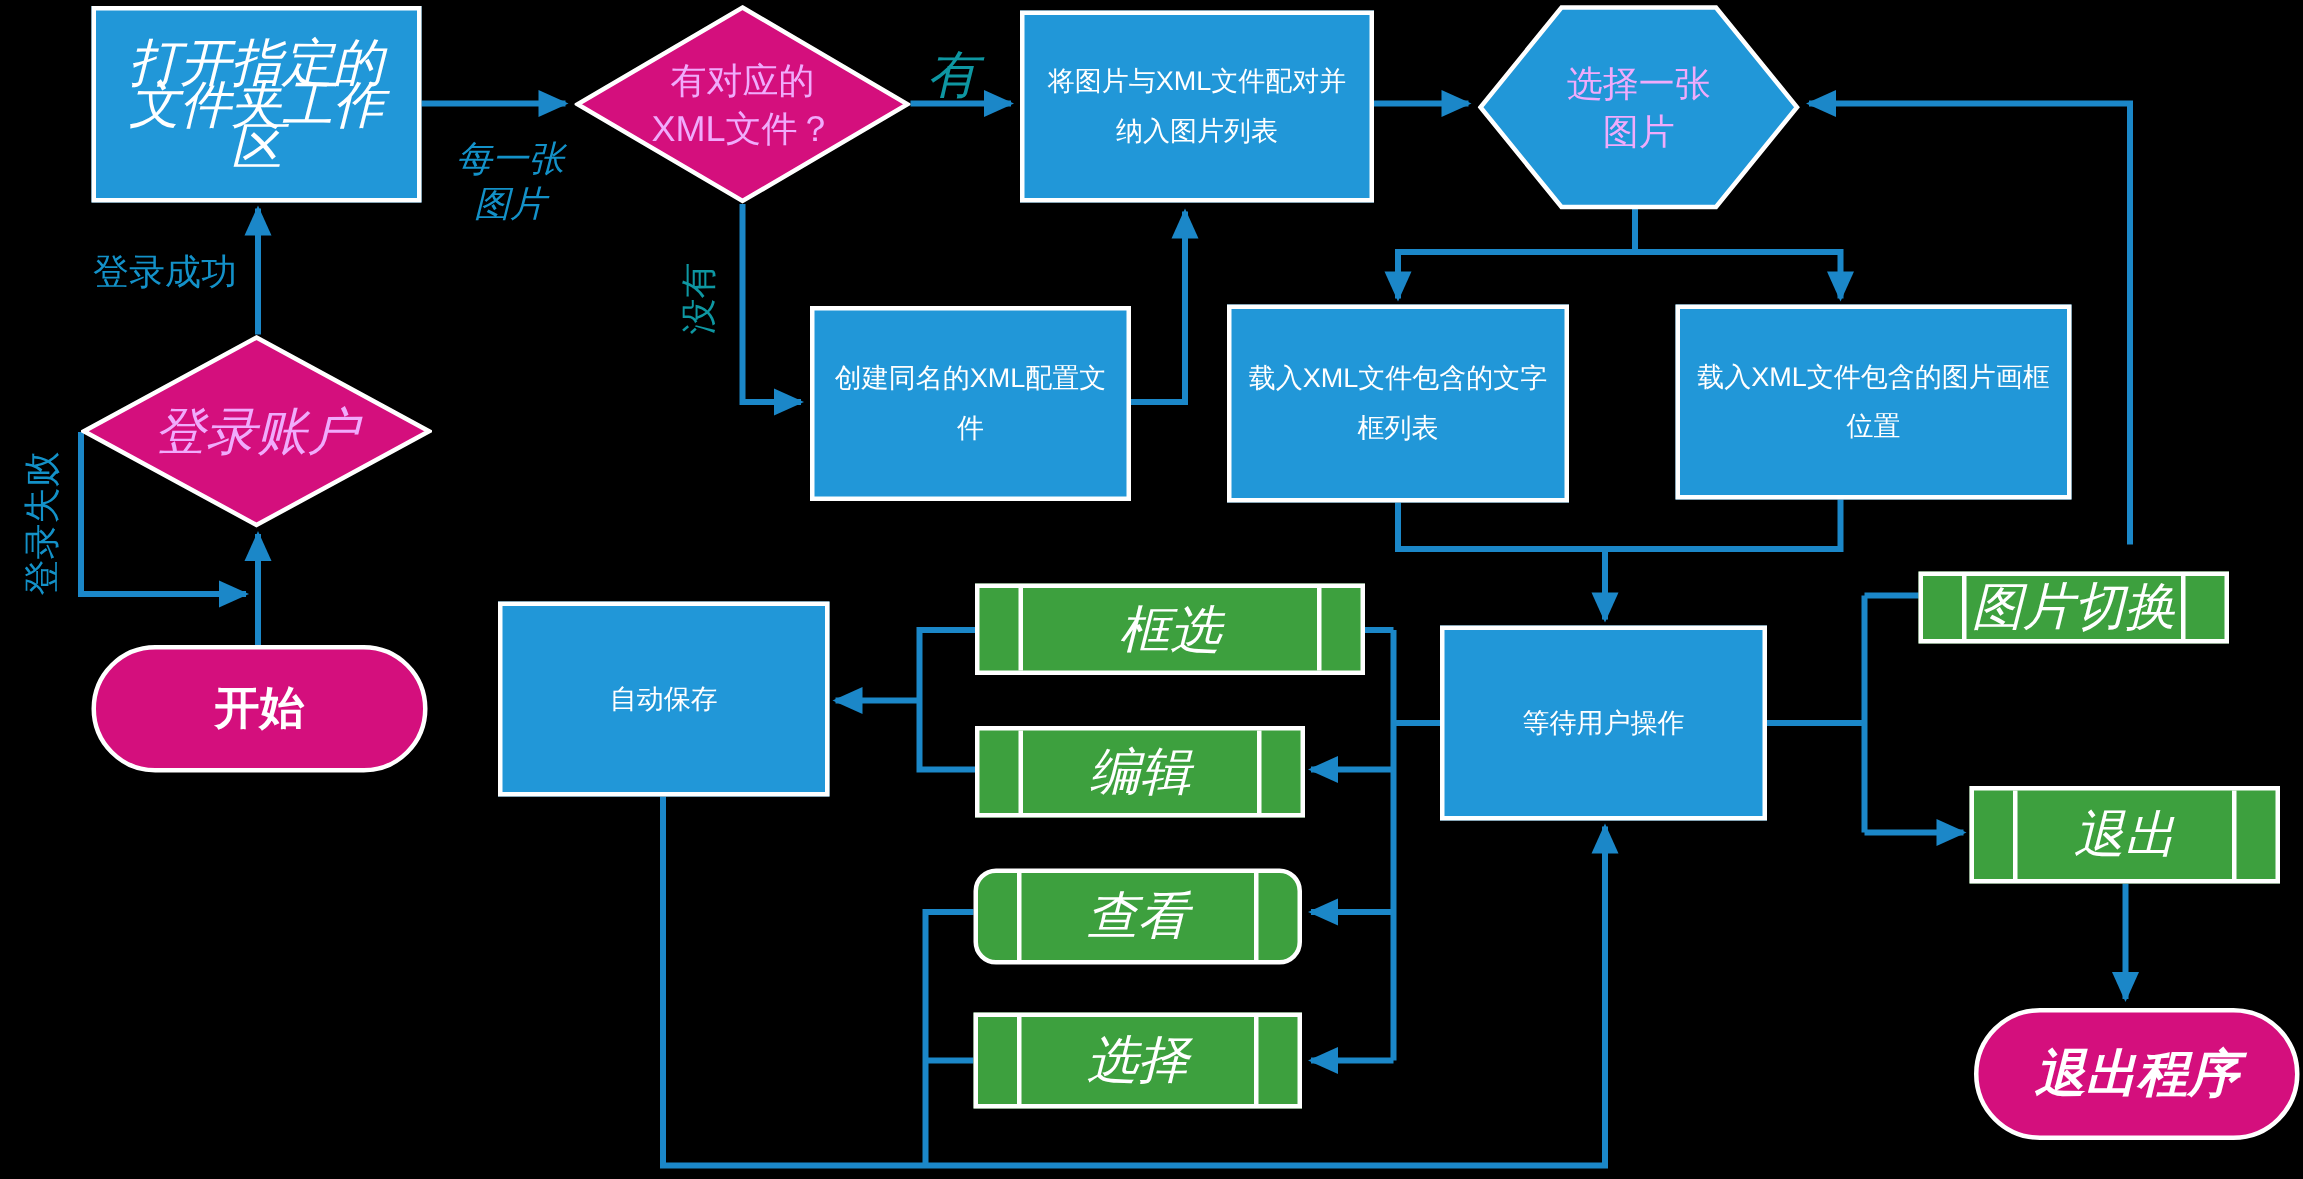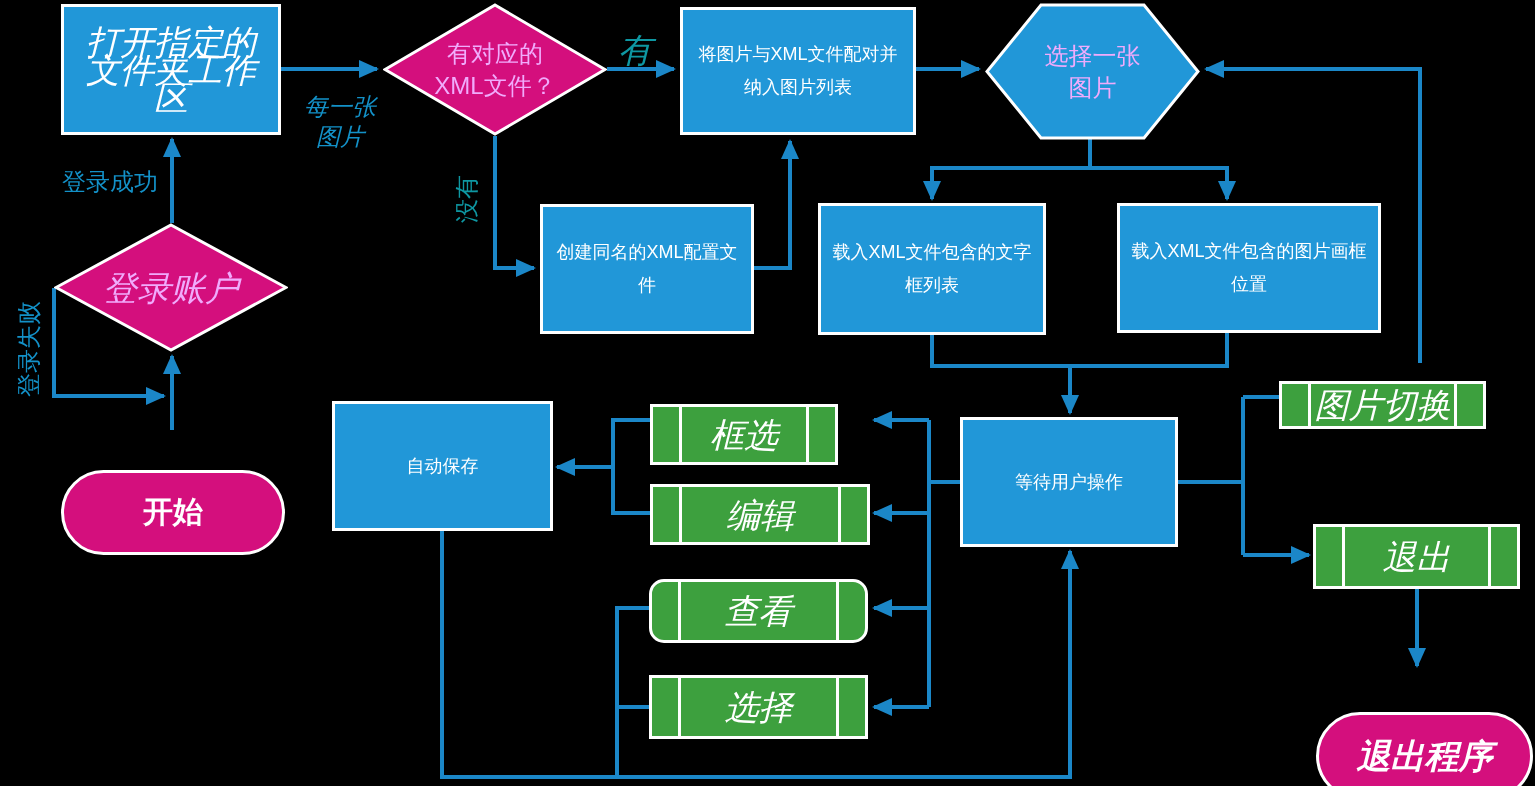--- a/index.html
+++ b/index.html
@@ -6,21 +6,21 @@
   #stage{position:relative;width:1535px;height:786px;background:#000;overflow:hidden;
          font-family:"Liberation Sans","DejaVu Sans",sans-serif;}
   #connectors{position:absolute;left:0;top:0;z-index:0;}
   .node{position:absolute;z-index:1;display:flex;align-items:center;justify-content:center;
         text-align:center;color:#fff;box-sizing:border-box;}
   .rect-node{background:#2197d8;border:3px solid #fff;}
   .pp-node{background:#3da03e;border:3px solid #fff;}
   .pp-node::before,.pp-node::after{content:"";position:absolute;top:0;bottom:0;width:3px;background:#fff;}
   .pp-node::before{left:26px;}
   .pp-node::after{right:26px;}
-  .stadium{background:#d40f7d;border:3px solid #fff;border-radius:46px;font-weight:bold;margin-top:40px;}
+  .stadium{background:#d40f7d;border:3px solid #fff;border-radius:46px;font-weight:bold;}
   .shape-wrap{position:absolute;z-index:1;}
   .shape-wrap svg{position:absolute;left:0;top:0;}
   .shape-text{position:absolute;left:0;top:0;right:0;bottom:0;display:flex;align-items:center;
         justify-content:center;text-align:center;color:#f0abfc;}
   .edge-label{position:absolute;z-index:2;text-align:center;line-height:30px;}
   .lbl-blue{color:#1391c8;}
   .lbl-teal{color:#0e97a2;}
   .vert{transform:rotate(-90deg);}
   .f24{font-size:24px;} .f25{font-size:18px;line-height:33px;} .f26{font-size:34px;line-height:28px;font-style:italic;}
   .f30{font-size:30px;}
@@ -112,21 +112,21 @@
     <div class="shape-text f24" style="padding:0 58px;">选择一张图片</div>
   </div>
 
   <div class="node stadium f30" style="left:61px;top:430px;width:224px;height:85px;">
     <span>开始</span>
   </div>
   <div class="node stadium f26" style="left:1316px;top:672px;width:217px;height:88px;">
     <span>退出程序</span>
   </div>
 
-  <div class="node pp-node f26" style="left:650px;top:404px;width:188px;height:61px;">
+  <div class="node pp-node f26" style="left:650px;top:389px;width:260px;height:61px;">
     <span>框选</span>
   </div>
   <div class="node pp-node f26" style="left:650px;top:484px;width:220px;height:61px;">
     <span>编辑</span>
   </div>
   <div class="node pp-node f26" style="left:649px;top:579px;width:219px;height:64px;border-radius:15px;">
     <span>查看</span>
   </div>
   <div class="node pp-node f26" style="left:649px;top:675px;width:219px;height:64px;">
     <span>选择</span>

